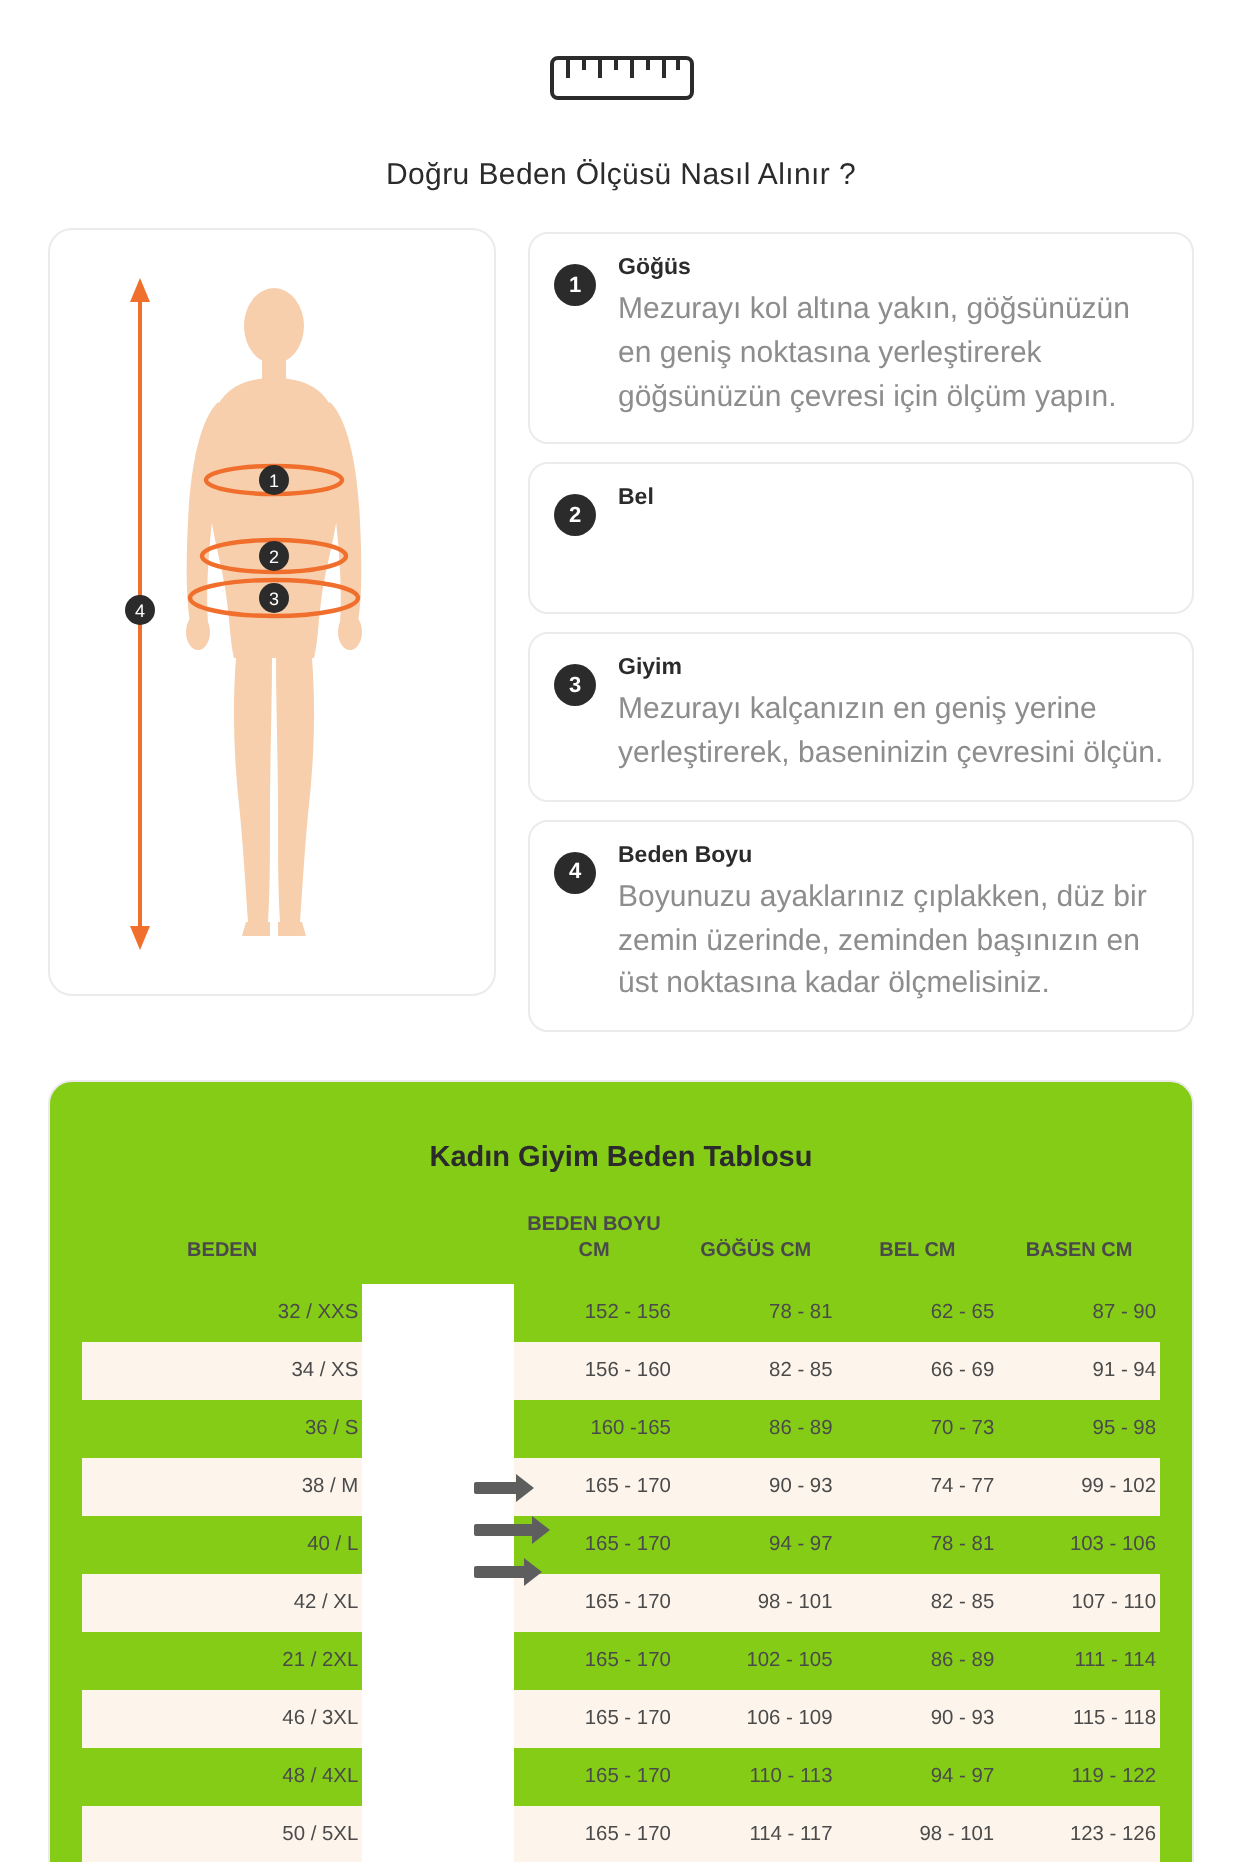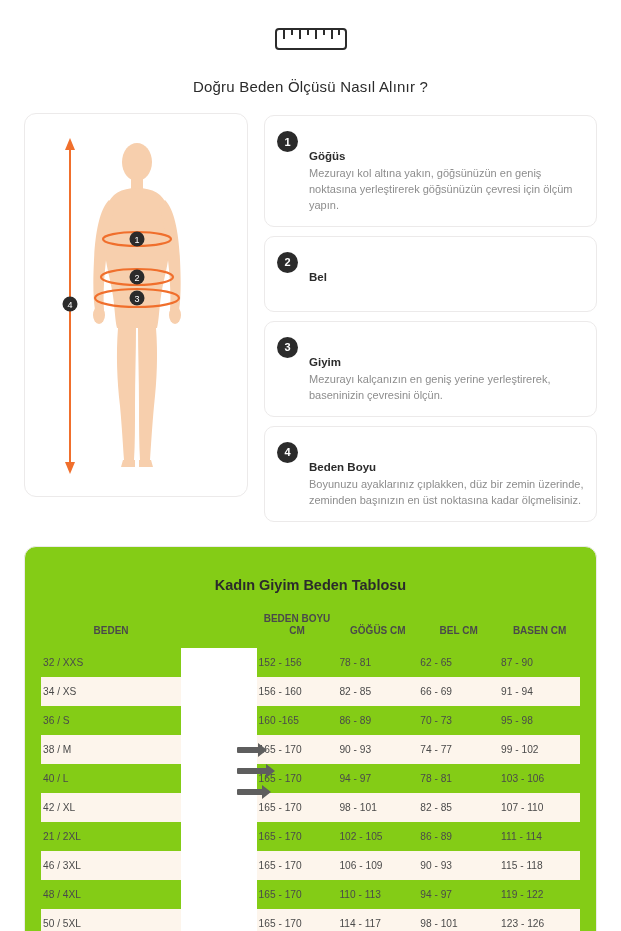--- a/index.html
+++ b/index.html
@@ -71,29 +71,29 @@
     background: #2b2b2b;
     color: #fff;
     font-size: 11px;
     font-weight: bold;
     display: flex;
     align-items: center;
     justify-content: center;
     flex: none;
     margin-top: 4px;
   }
-  .step-body { flex: 1; margin-top: 23px; }
+  .step-body { flex: 1; }
   .step-title {
     font-size: 11.5px;
     font-weight: bold;
     color: #2b2b2b;
     margin-bottom: 4px;
   }
   .step-text {
-    font-size: 11px;
+    font-size: 15px;
     line-height: 1.45;
     color: #8d8d8d;
   }
 
   
   .table-card {
     margin: 24px 24px 0 24px;
     border: 1px solid #eceaea;
     border-radius: 12px;
     background: #84cc16;
@@ -117,21 +117,21 @@
     font-weight: bold;
     color: #4a4a4a;
     padding: 6px 2px 10px 2px;
     text-align: center;
     vertical-align: bottom;
     line-height: 1.25;
   }
   table.size-table td {
     font-size: 10.2px;
     color: #4a4a4a;
-    text-align: left;
+    text-align: right;
     padding: 7px 2px;
     height: 29px;
   }
   .col-beden { width: 26%; }
   .col-gap   { width: 14%; }
   .col-data  { width: 15%; }
   td.beden-cell, td.data-cell { border-radius: 0; }
   tr.shade td.beden-cell, tr.shade td.data-cell {
     background: #fdf5ec;
   }

